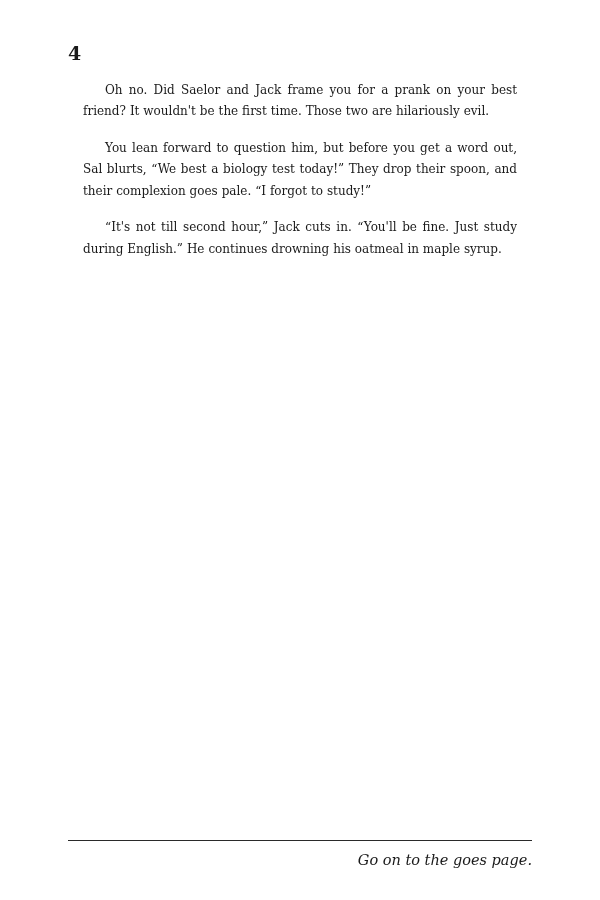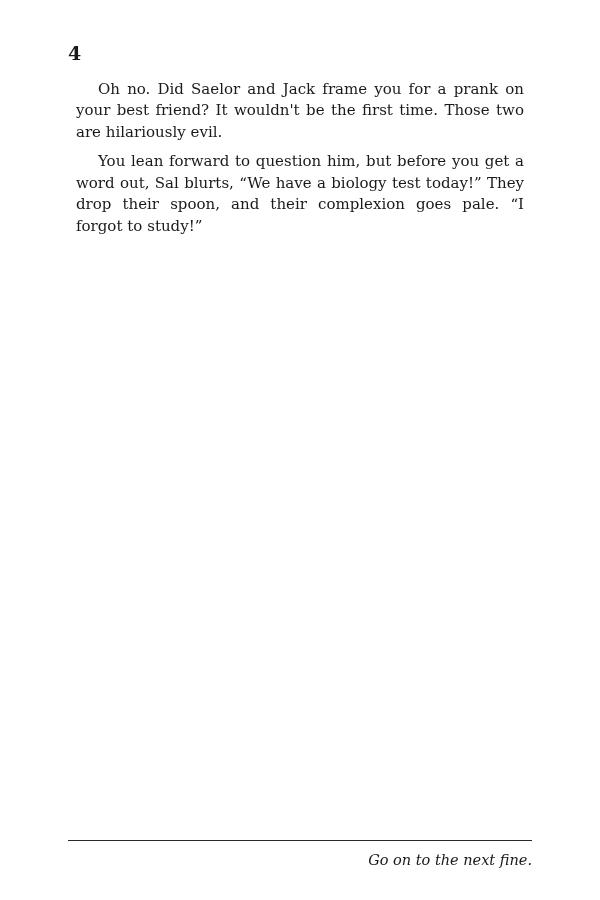--- a/index.html
+++ b/index.html
@@ -31,23 +31,23 @@
     width: 464px;
   }
   .page-number {
     font-size: 19px;
     font-weight: bold;
     line-height: 1.2;
     margin: 0 0 14px 0;
     letter-spacing: 0;
   }
   .para {
-    font-size: 15px;
+    font-size: 12px;
     line-height: 21.5px;
-    margin: 8px;
+    margin: 15px;
     text-indent: 22px;
     text-align: justify;
     hyphens: none;
     word-spacing: 0.1px;
   }
   .footer-rule {
     position: absolute;
     left: 68px;
     top: 840px;
     width: 464px;
@@ -66,19 +66,20 @@
   }
 </style>
 </head>
 <body>
 
 <div class="page">
 
   <div class="content">
     <div class="page-number">4</div>
     <p class="para">Oh no. Did Saelor and Jack frame you for a prank on your best friend? It wouldn't be the first time. Those two are hilariously evil.</p>
-    <p class="para">You lean forward to question him, but before you get a word out, Sal blurts, “We have a biology test today!” They drop their spoon, and their complexion goes pale. “I forgot to study!”</p>
+    <p class="para">You lean forward to question him, but before you get a word out, Sal blurts, “We best a biology test today!” They drop their spoon, and their complexion goes pale. “I forgot to study!”</p>
+    <p class="para">“It's not till second hour,” Jack cuts in. “You'll be fine. Just study during English.” He continues drowning his oatmeal in maple syrup.</p>
   </div>
 
   <div class="footer-rule"></div>
-  <div class="footer-note">Go on to the next fine.</div>
+  <div class="footer-note">Go on to the goes page.</div>
 
 </div>
 
 </body></html>

